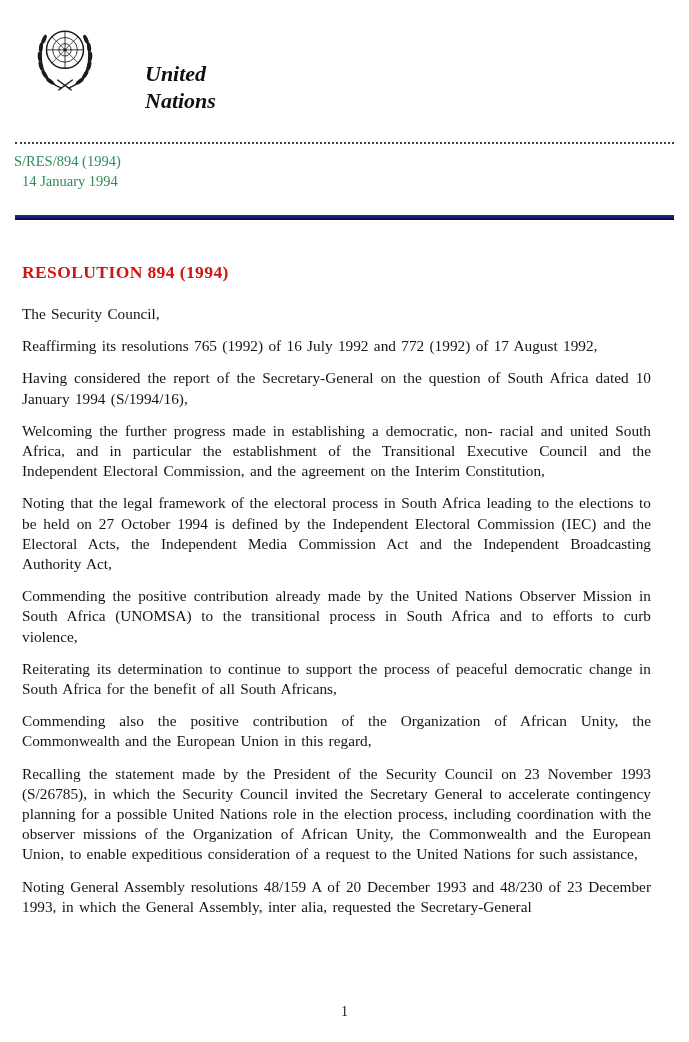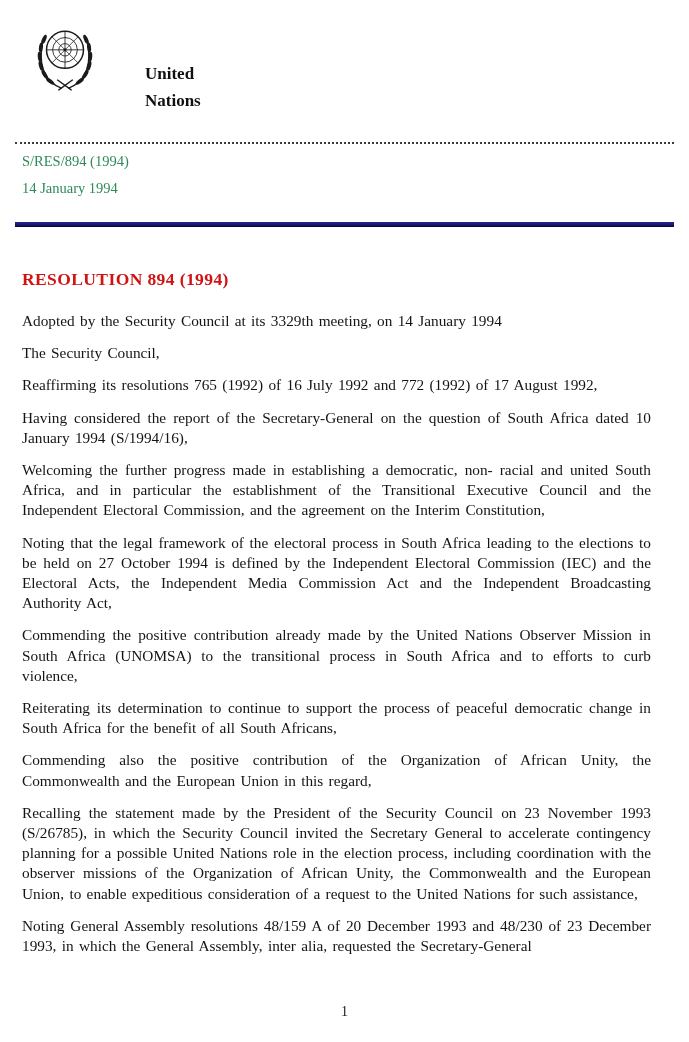--- a/index.html
+++ b/index.html
@@ -24,37 +24,38 @@
     position: absolute;
     left: 28px;
     top: 10px;
     width: 74px;
     height: 92px;
   }
   .org-name {
     position: absolute;
     left: 145px;
     top: 60px;
-    font-size: 17px;
+    font-size: 22px;
     font-weight: bold;
     line-height: 27px;
     color: #101010;
+    font-style: italic;
   }
   .dotted-rule {
     margin: 0 15px;
     height: 0;
     border-top: 2px dotted #3c3c3c;
   }
   .doc-symbol {
-    margin: 9px 0 0 22px;
+    margin: 9px 0 0 14px;
     font-size: 14.5px;
     color: var(--accent-green);
   }
   .doc-date {
-    margin: 10px 0 0 22px;
+    margin: 3px 0 0 22px;
     font-size: 14.5px;
     color: var(--accent-green);
   }
   .navy-rule {
     margin: 25px 15px 0 15px;
     height: 5px;
     background: linear-gradient(to bottom, #26268a, var(--rule-navy) 55%, #05052e);
   }
   .res-title {
     margin: 42px 38px 0 22px;
@@ -134,21 +135,20 @@
 <div class="dotted-rule"></div>
 
 <div class="doc-symbol">S/RES/894 (1994)</div>
 <div class="doc-date">14 January 1994</div>
 
 <div class="navy-rule"></div>
 
 <h1 class="res-title">RESOLUTION 894 (1994)</h1>
 
 <div class="body-text">
-  <p>Adopted by the Security Council at its 3329th meeting, on 14 January 1994</p>
   <p>The Security Council,</p>
   <p>Reaffirming its resolutions 765 (1992) of 16 July 1992 and 772 (1992) of 17 August 1992,</p>
   <p>Having considered the report of the Secretary-General on the question of South Africa dated 10 January 1994 (S/1994/16),</p>
   <p>Welcoming the further progress made in establishing a democratic, non- racial and united South Africa, and in particular the establishment of the Transitional Executive Council and the Independent Electoral Commission, and the agreement on the Interim Constitution,</p>
   <p>Noting that the legal framework of the electoral process in South Africa leading to the elections to be held on 27 October 1994 is defined by the Independent Electoral Commission (IEC) and the Electoral Acts, the Independent Media Commission Act and the Independent Broadcasting Authority Act,</p>
   <p>Commending the positive contribution already made by the United Nations Observer Mission in South Africa (UNOMSA) to the transitional process in South Africa and to efforts to curb violence,</p>
   <p>Reiterating its determination to continue to support the process of peaceful democratic change in South Africa for the benefit of all South Africans,</p>
   <p>Commending also the positive contribution of the Organization of African Unity, the Commonwealth and the European Union in this regard,</p>
   <p>Recalling the statement made by the President of the Security Council on 23 November 1993 (S/26785), in which the Security Council invited the Secretary General to accelerate contingency planning for a possible United Nations role in the election process, including coordination with the observer missions of the Organization of African Unity, the Commonwealth and the European Union, to enable expeditious consideration of a request to the United Nations for such assistance,</p>
   <p>Noting General Assembly resolutions 48/159 A of 20 December 1993 and 48/230 of 23 December 1993, in which the General Assembly, inter alia, requested the Secretary-General</p>

